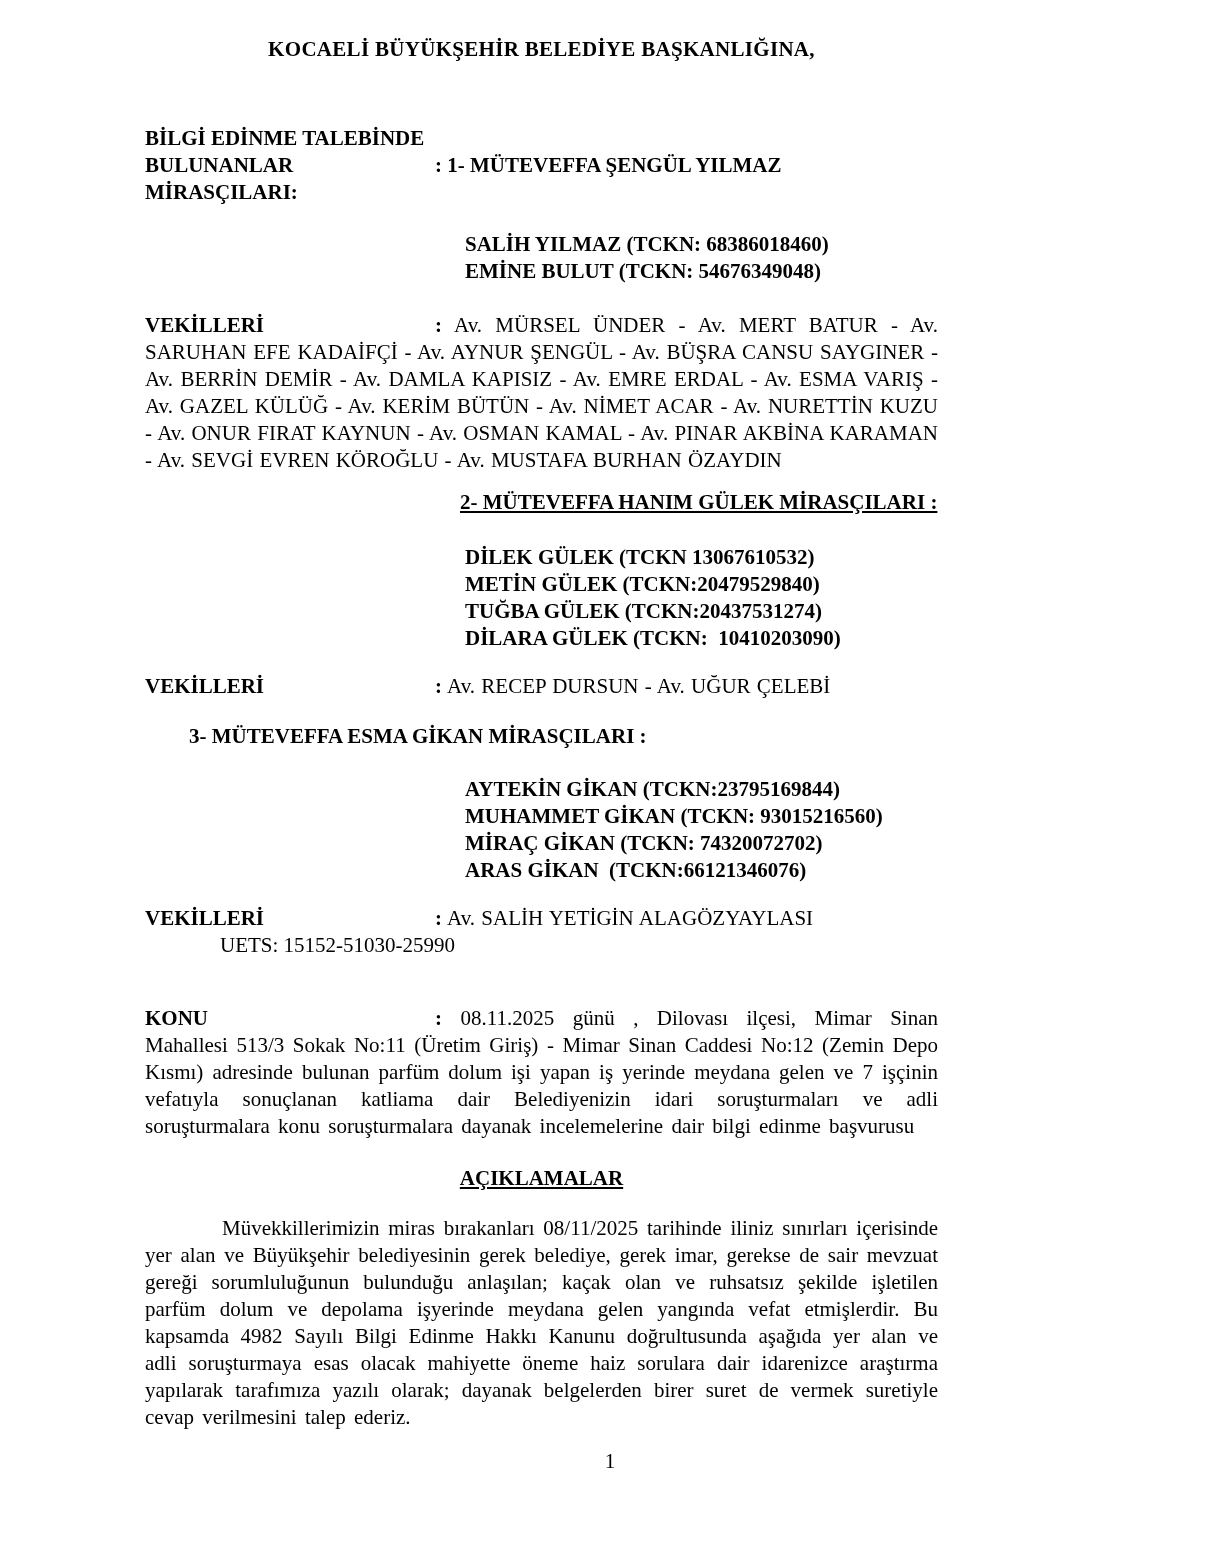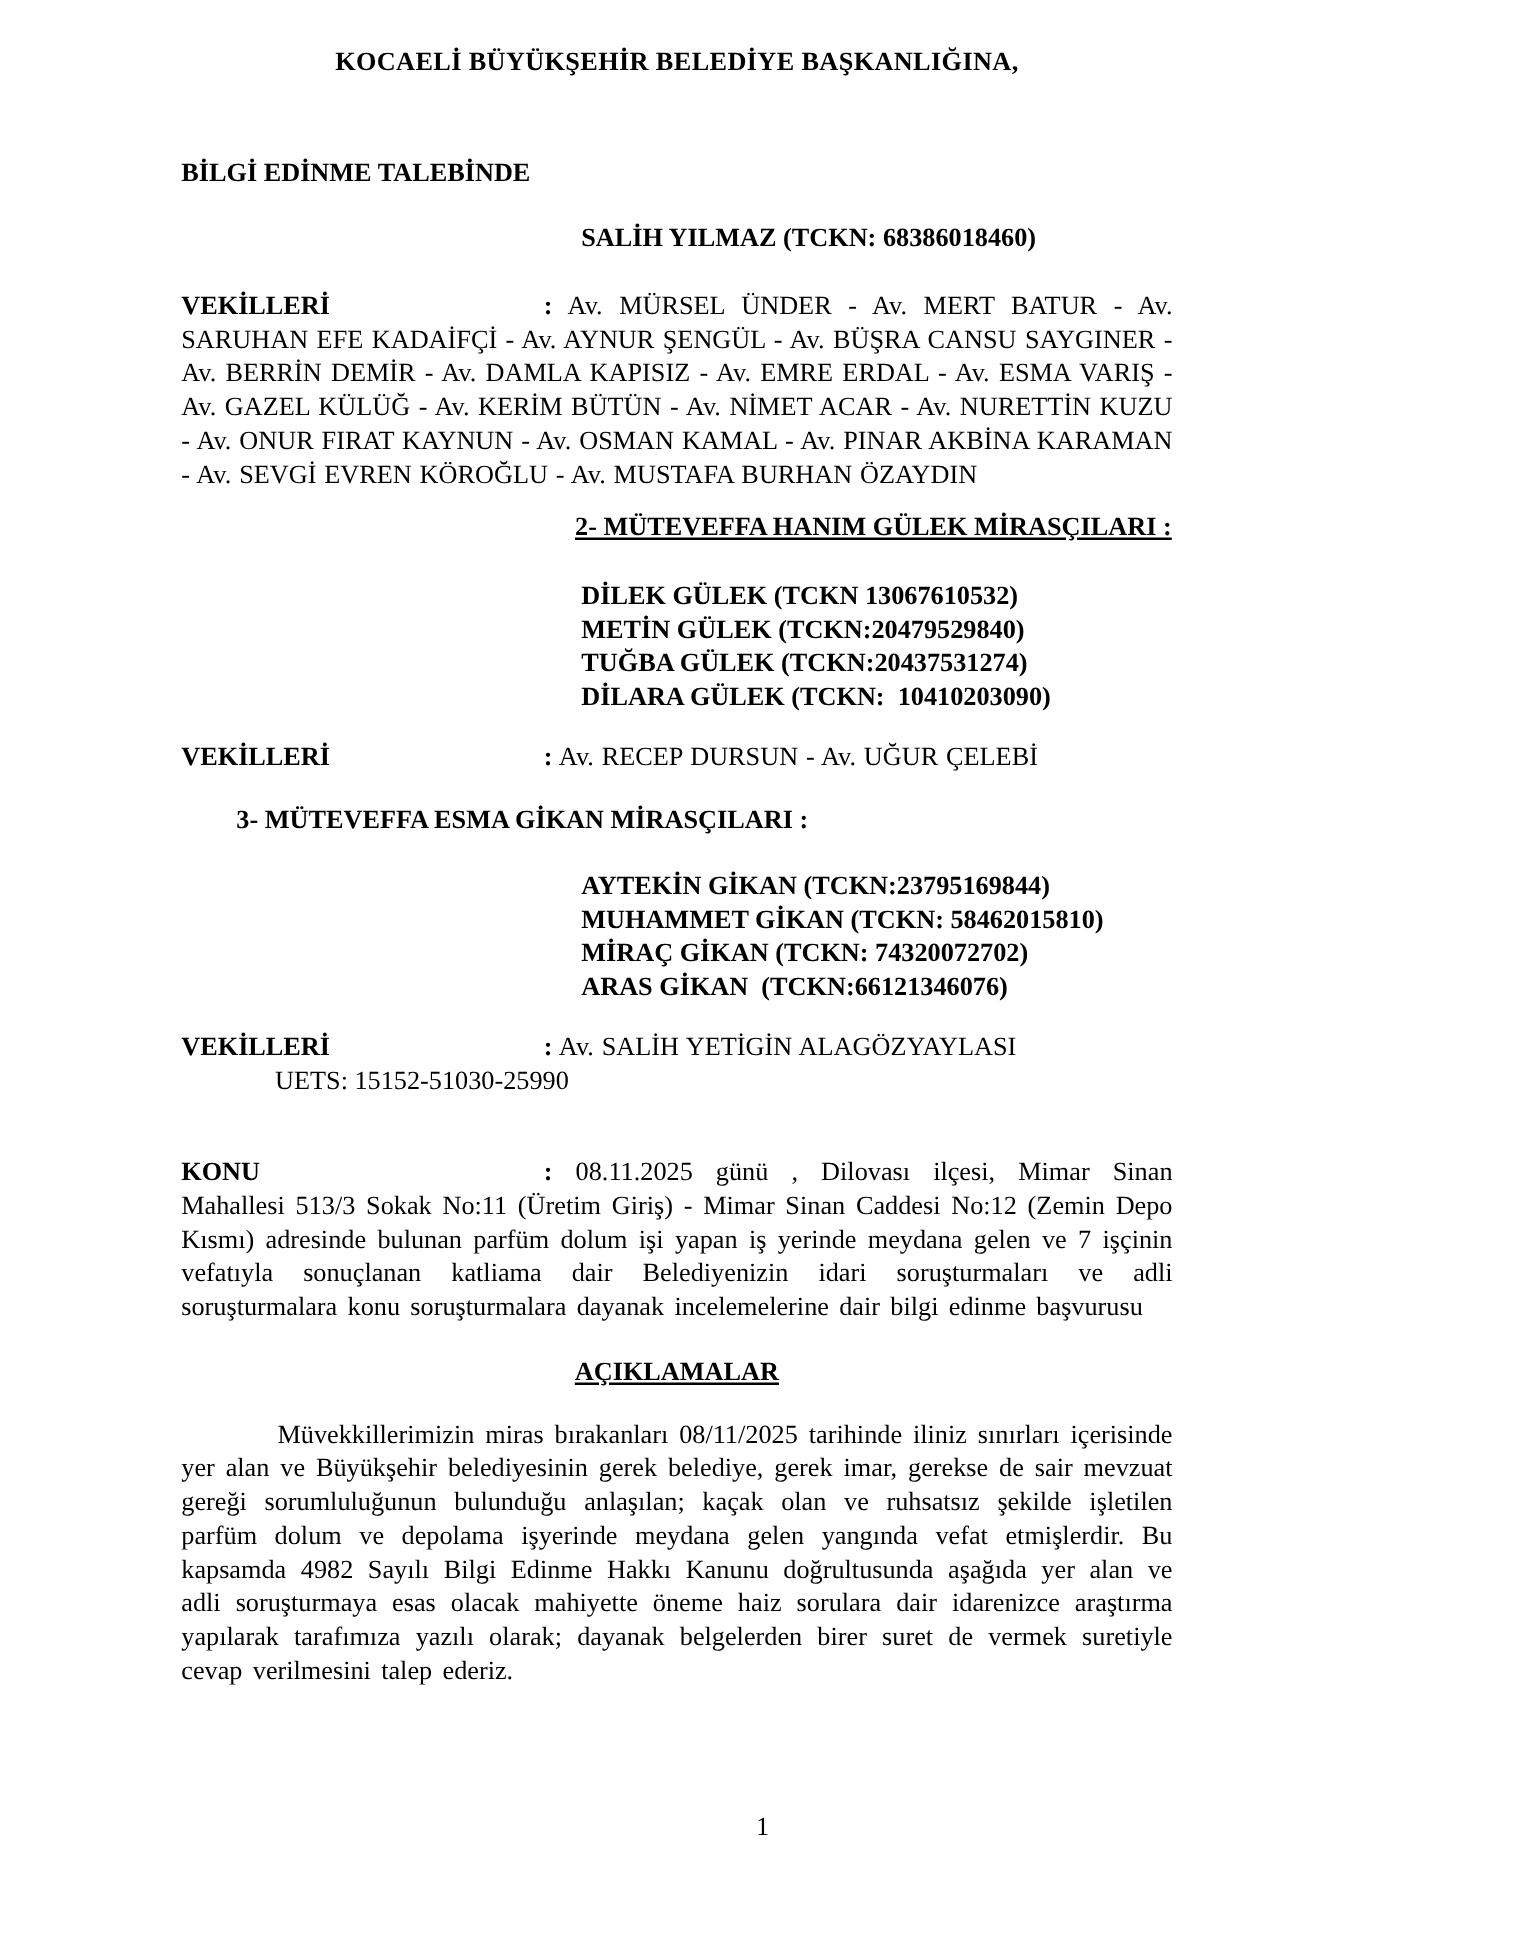--- a/index.html
+++ b/index.html
@@ -84,44 +84,46 @@
 </style>
 </head>
 <body>
 
 <div class="page">
 
   <h1 class="title">KOCAELİ BÜYÜKŞEHİR BELEDİYE BAŞKANLIĞINA,</h1>
 
   <div>
     <div class="bold">BİLGİ EDİNME TALEBİNDE</div>
+    <div><span class="tab">BULUNANLAR</span><span class="bold">:</span> <span class="bold">1- MÜTEVEFFA ŞENGÜL YILMAZ MİRASÇILARI:</span></div>
   </div>
 
   <div class="heirs heirs-1">
     <div class="heir">SALİH YILMAZ (TCKN: 68386018460)</div>
+    <div class="heir">EMİNE BULUT (TCKN: 54676349048)</div>
   </div>
 
   <p class="vek vek-1 just"><span class="tab">VEKİLLERİ</span><span class="bold">:</span> <span>Av. MÜRSEL ÜNDER - Av. MERT BATUR - Av. SARUHAN EFE KADAİFÇİ - Av. AYNUR ŞENGÜL - Av. BÜŞRA CANSU SAYGINER - Av. BERRİN DEMİR - Av. DAMLA KAPISIZ - Av. EMRE ERDAL - Av. ESMA VARIŞ - Av. GAZEL KÜLÜĞ - Av. KERİM BÜTÜN - Av. NİMET ACAR - Av. NURETTİN KUZU - Av. ONUR FIRAT KAYNUN - Av. OSMAN KAMAL - Av. PINAR AKBİNA KARAMAN - Av. SEVGİ EVREN KÖROĞLU - Av. MUSTAFA BURHAN ÖZAYDIN</span></p>
 
   <div class="gheading gh-2">2- MÜTEVEFFA HANIM GÜLEK MİRASÇILARI :</div>
 
   <div class="heirs heirs-2">
     <div class="heir">DİLEK GÜLEK (TCKN 13067610532)</div>
     <div class="heir">METİN GÜLEK (TCKN:20479529840)</div>
     <div class="heir">TUĞBA GÜLEK (TCKN:20437531274)</div>
     <div class="heir">DİLARA GÜLEK (TCKN:  10410203090)</div>
   </div>
 
   <p class="vek vek-2"><span class="tab">VEKİLLERİ</span><span class="bold">:</span> <span>Av. RECEP DURSUN - Av. UĞUR ÇELEBİ</span></p>
 
   <div class="gheading gh-3">3- MÜTEVEFFA ESMA GİKAN MİRASÇILARI :</div>
 
   <div class="heirs heirs-3">
     <div class="heir">AYTEKİN GİKAN (TCKN:23795169844)</div>
-    <div class="heir">MUHAMMET GİKAN (TCKN: 58462015810)</div>
+    <div class="heir">MUHAMMET GİKAN (TCKN: 93015216560)</div>
     <div class="heir">MİRAÇ GİKAN (TCKN: 74320072702)</div>
     <div class="heir">ARAS GİKAN  (TCKN:66121346076)</div>
   </div>
 
   <p class="vek vek-3"><span class="tab">VEKİLLERİ</span><span class="bold">:</span> <span>Av. SALİH YETİGİN ALAGÖZYAYLASI</span></p>
 
   <div class="uets">UETS: 15152-51030-25990</div>
 
   <p class="konu just"><span class="tab">KONU</span><span class="bold">:</span> <span>08.11.2025 günü , Dilovası ilçesi, Mimar Sinan Mahallesi 513/3 Sokak No:11 (Üretim Giriş) - Mimar Sinan Caddesi No:12 (Zemin Depo Kısmı) adresinde bulunan parfüm dolum işi yapan iş yerinde meydana gelen ve 7 işçinin vefatıyla sonuçlanan katliama dair Belediyenizin idari soruşturmaları ve adli soruşturmalara konu soruşturmalara dayanak incelemelerine dair bilgi edinme başvurusu</span></p>
 

